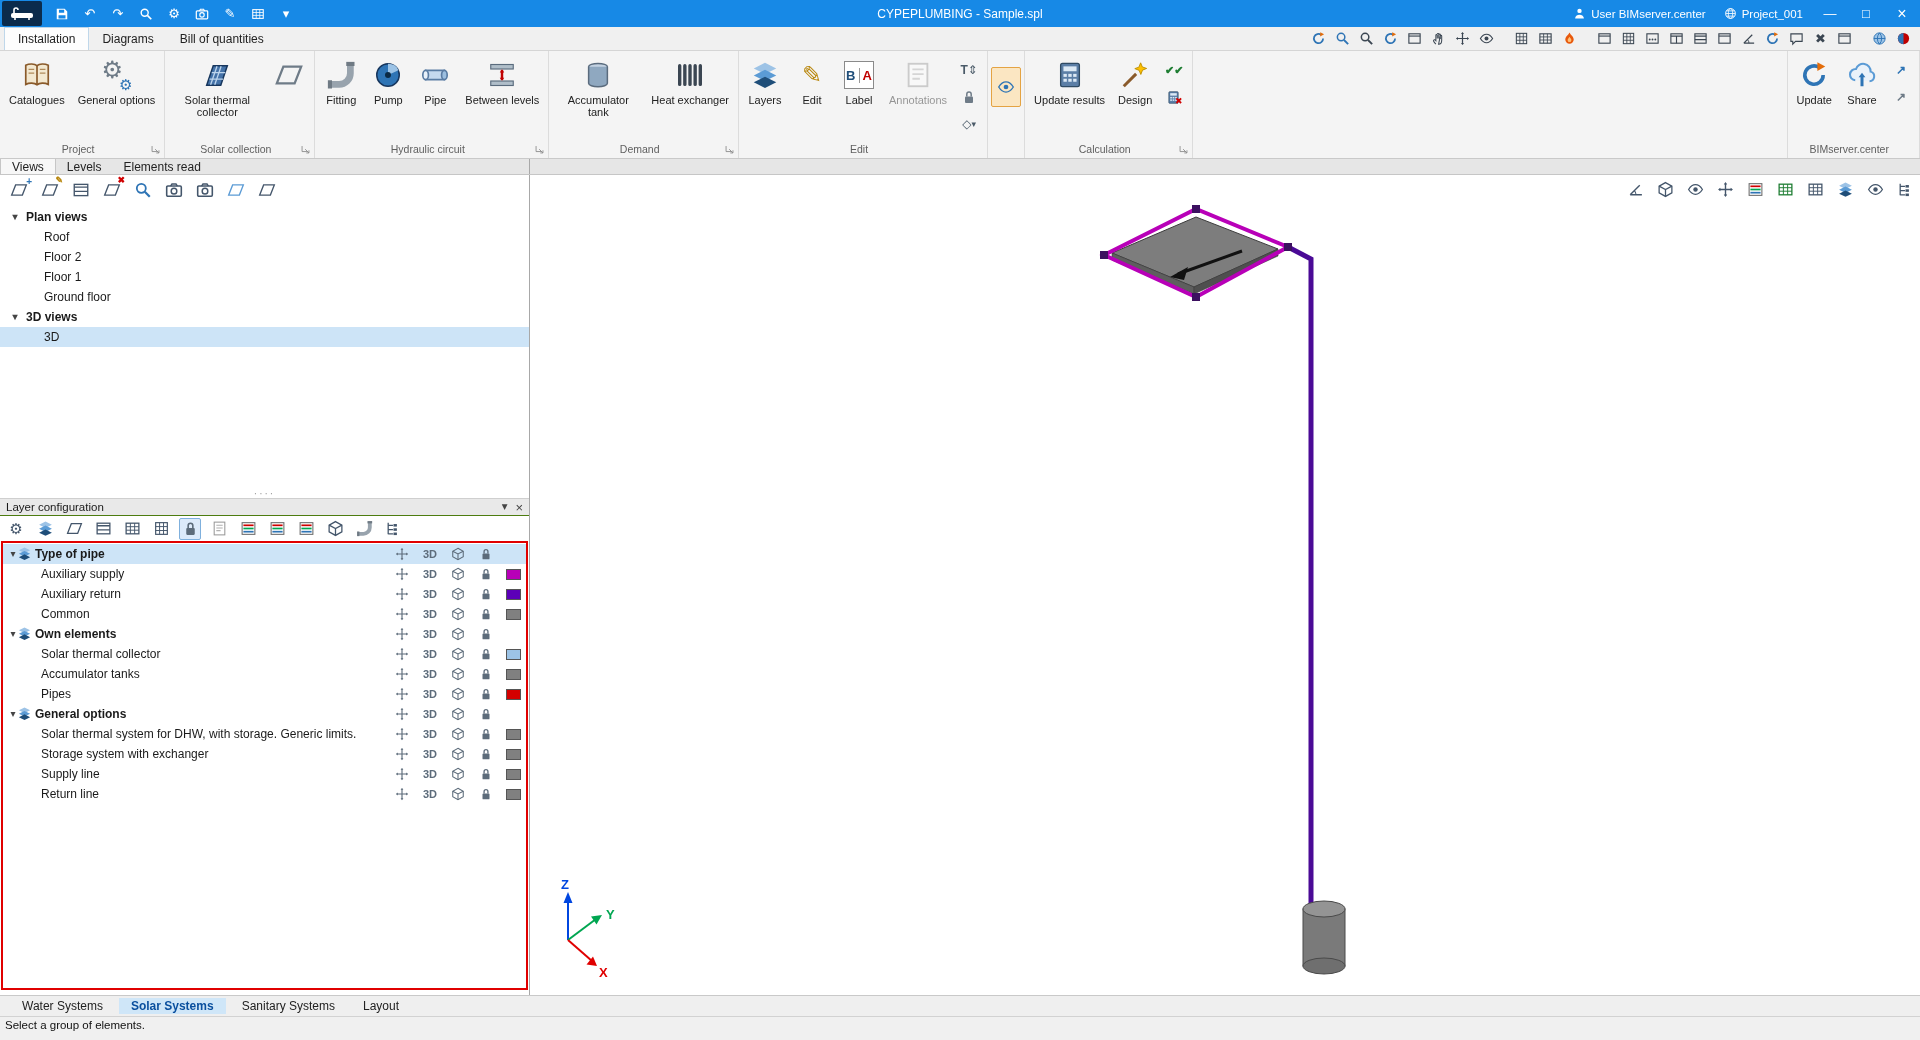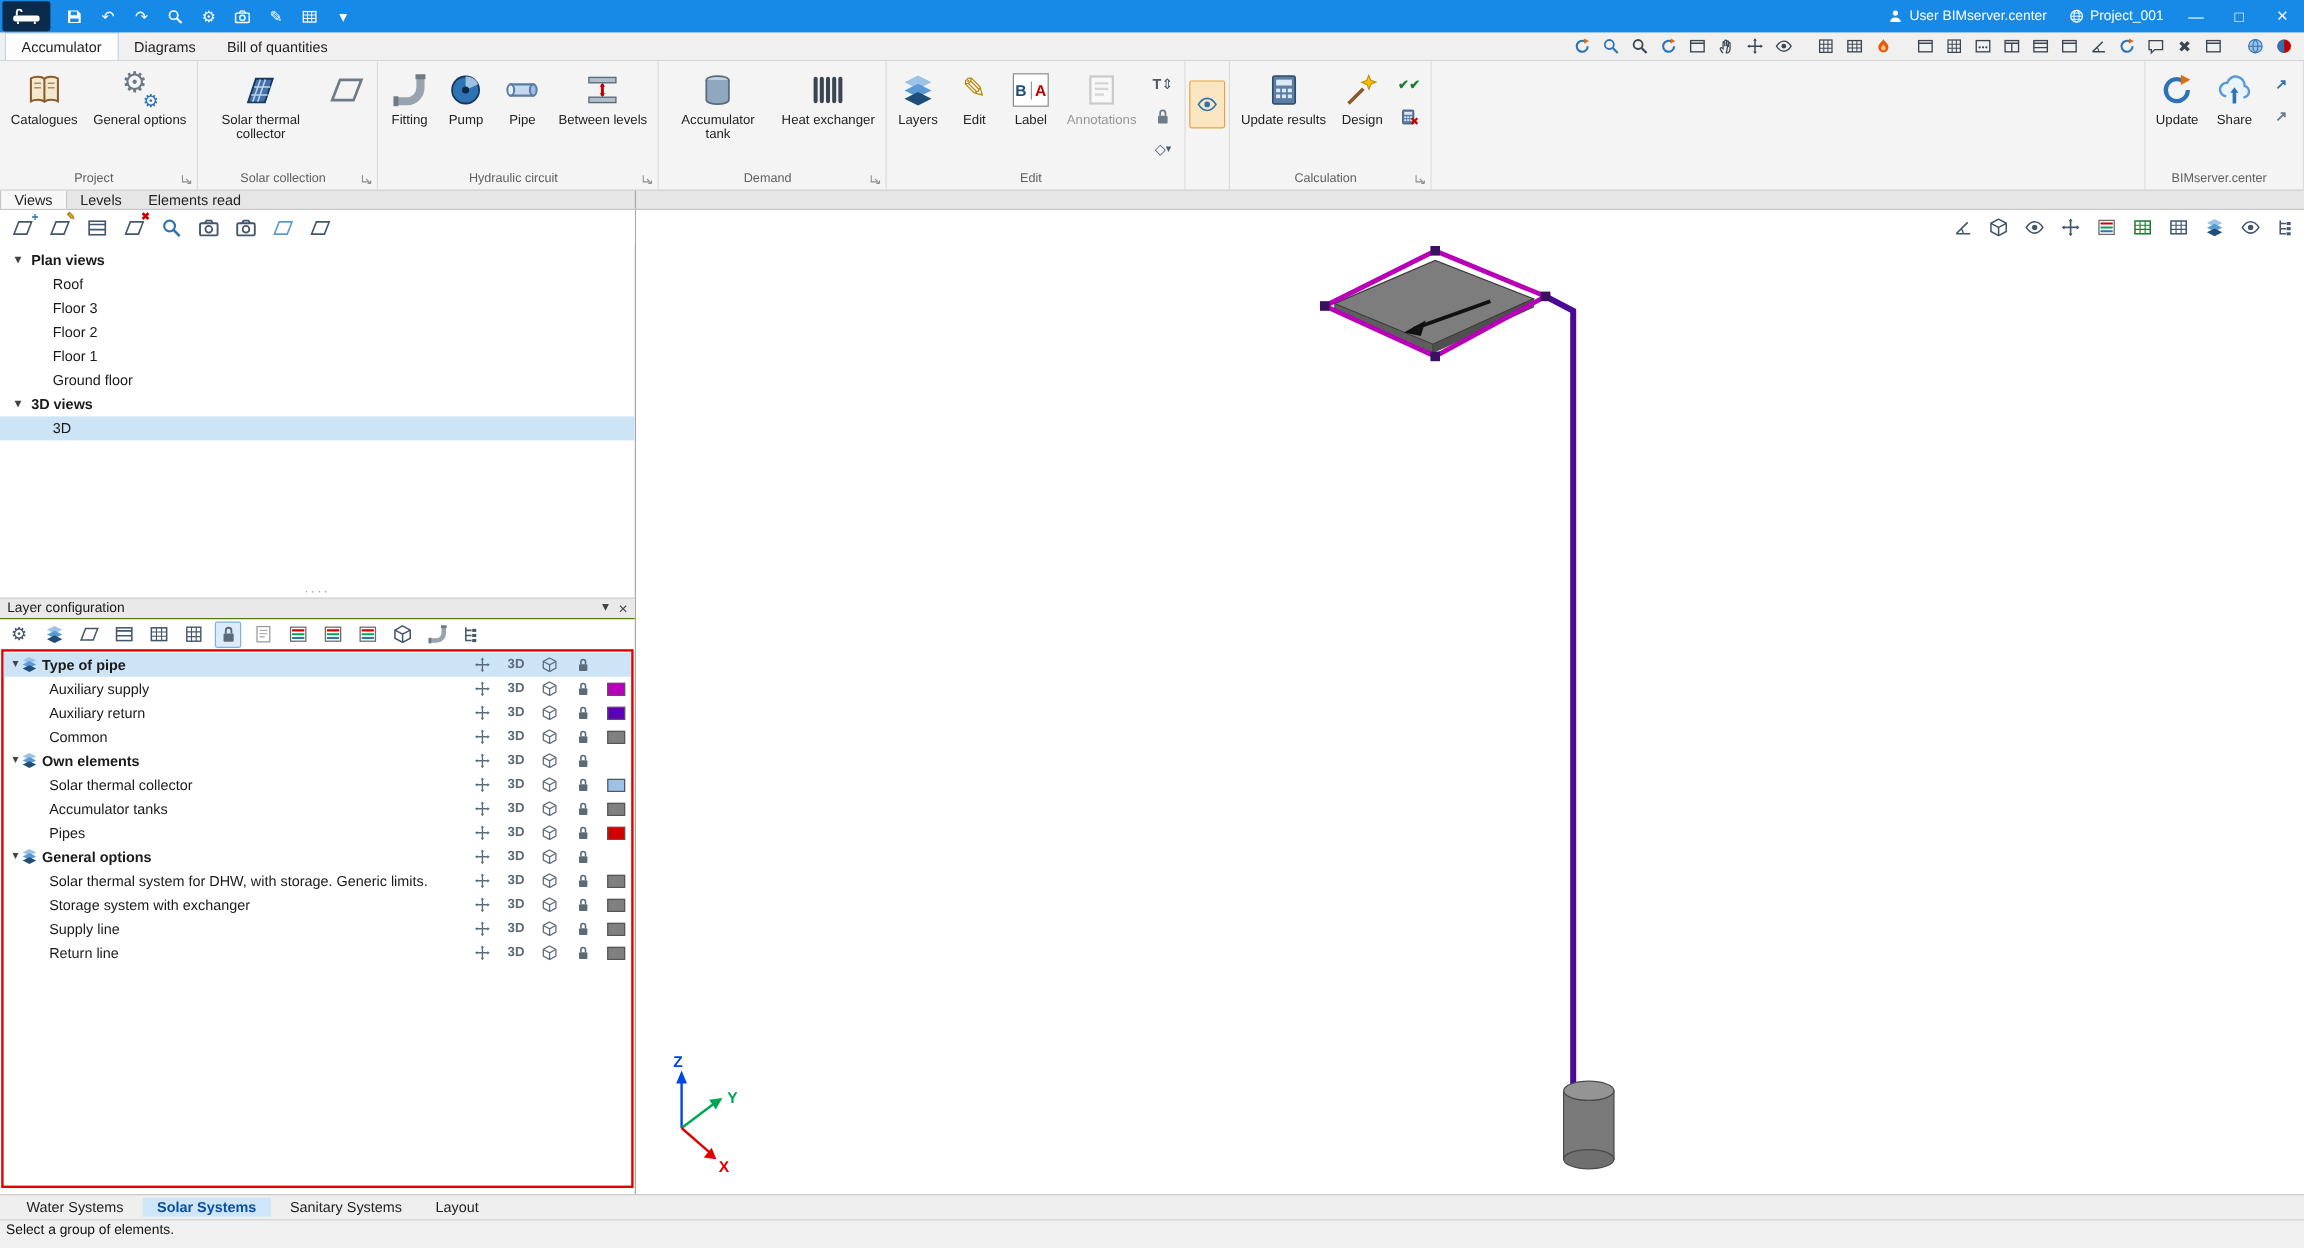--- a/index.html
+++ b/index.html
@@ -323,41 +323,42 @@
         </svg>
       </span>
     <span class="tbi uic">✎</span>
     <span class="tbi">
         <svg width="14" height="14">
           <use href="#s-table"></use>
         </svg>
       </span>
     <span class="tbi uic">▾</span>
   </div>
+  <div class="tb-center">CYPEPLUMBING - Sample.spl</div>
   <div class="tb-right">
     <span class="tb-chip">
       <svg width="13" height="13">
           <use href="#s-person"></use>
         </svg>
       <span>User BIMserver.center</span>
     </span>
     <span class="tb-chip">
       <svg width="13" height="13">
           <use href="#s-globe"></use>
         </svg>
       <span>Project_001</span>
     </span>
     <span class="winbtn uic">—</span>
     <span class="winbtn uic">□</span>
     <span class="winbtn uic" style="font-size:16px">×</span>
   </div>
 </div>
 
 <div class="tabrow">
-  <div class="mtab active">Accumulator</div>
+  <div class="mtab active">Installation</div>
   <div class="mtab">Diagrams</div>
   <div class="mtab">Bill of quantities</div>
   <div class="ticlusters">
     <div class="ticluster">
       <span class="ticon blue">
           <svg>
             <use href="#s-sync"></use>
           </svg>
         </span>
       <span class="ticon blue">
@@ -809,21 +810,20 @@
           </svg>
         </span>
     </div>
 
     <div class="tree">
       <div class="trow parent">
         <span class="chev uic">▾</span>
         <span class="tlabel">Plan views</span>
       </div>
       <div class="trow child">Roof</div>
-      <div class="trow child">Floor 3</div>
       <div class="trow child">Floor 2</div>
       <div class="trow child">Floor 1</div>
       <div class="trow child">Ground floor</div>
       <div class="trow parent">
         <span class="chev uic">▾</span>
         <span class="tlabel">3D views</span>
       </div>
       <div class="trow child selected">3D</div>
     </div>
 

